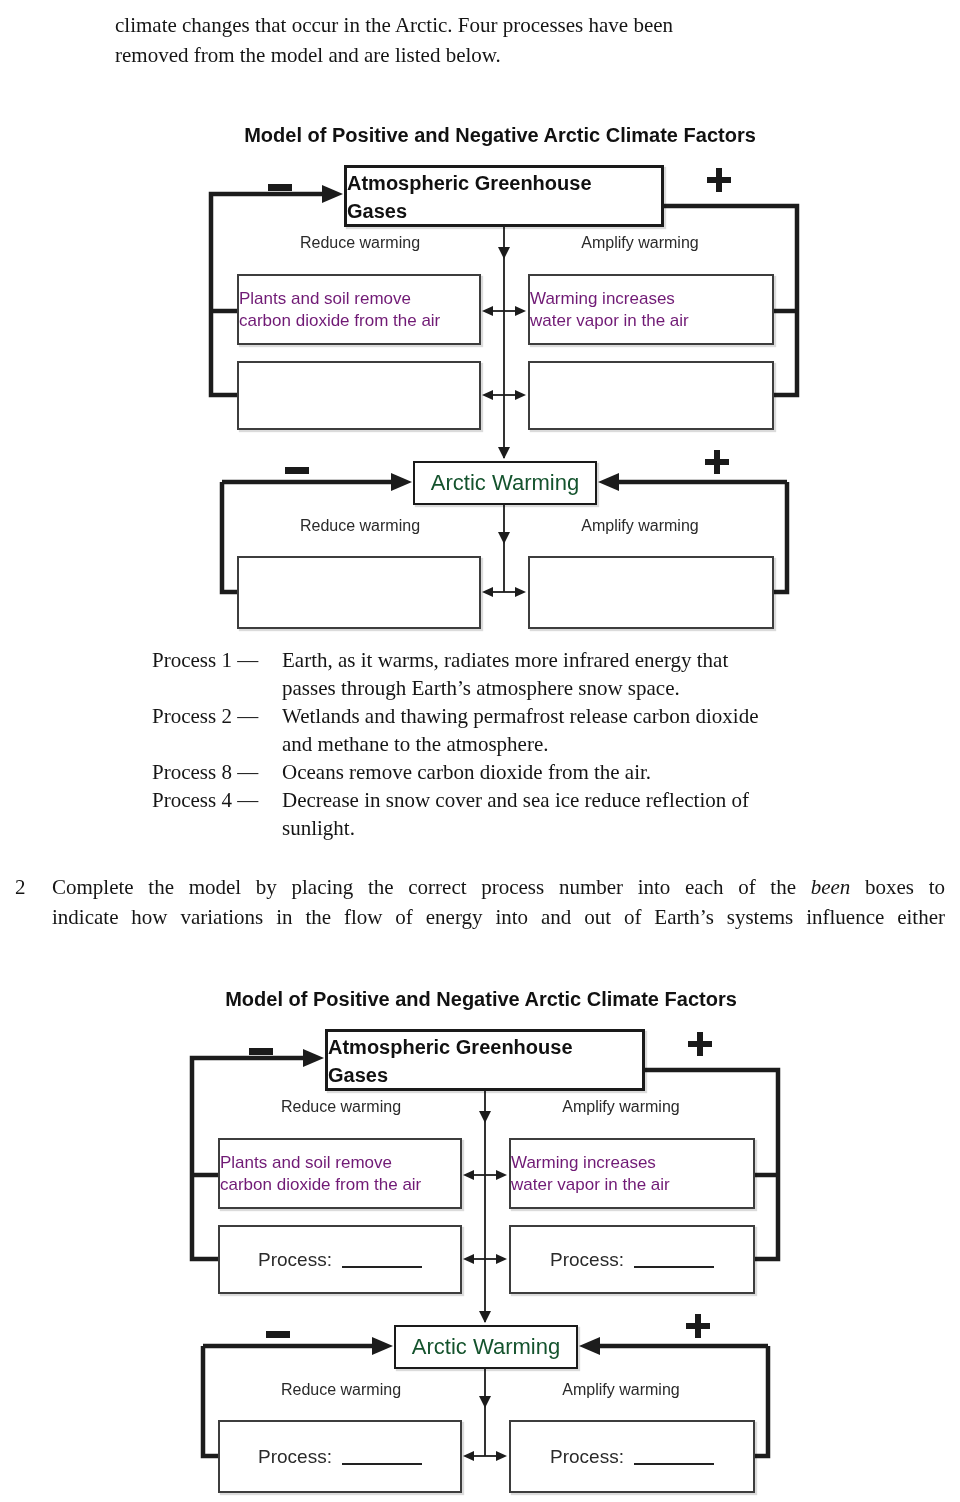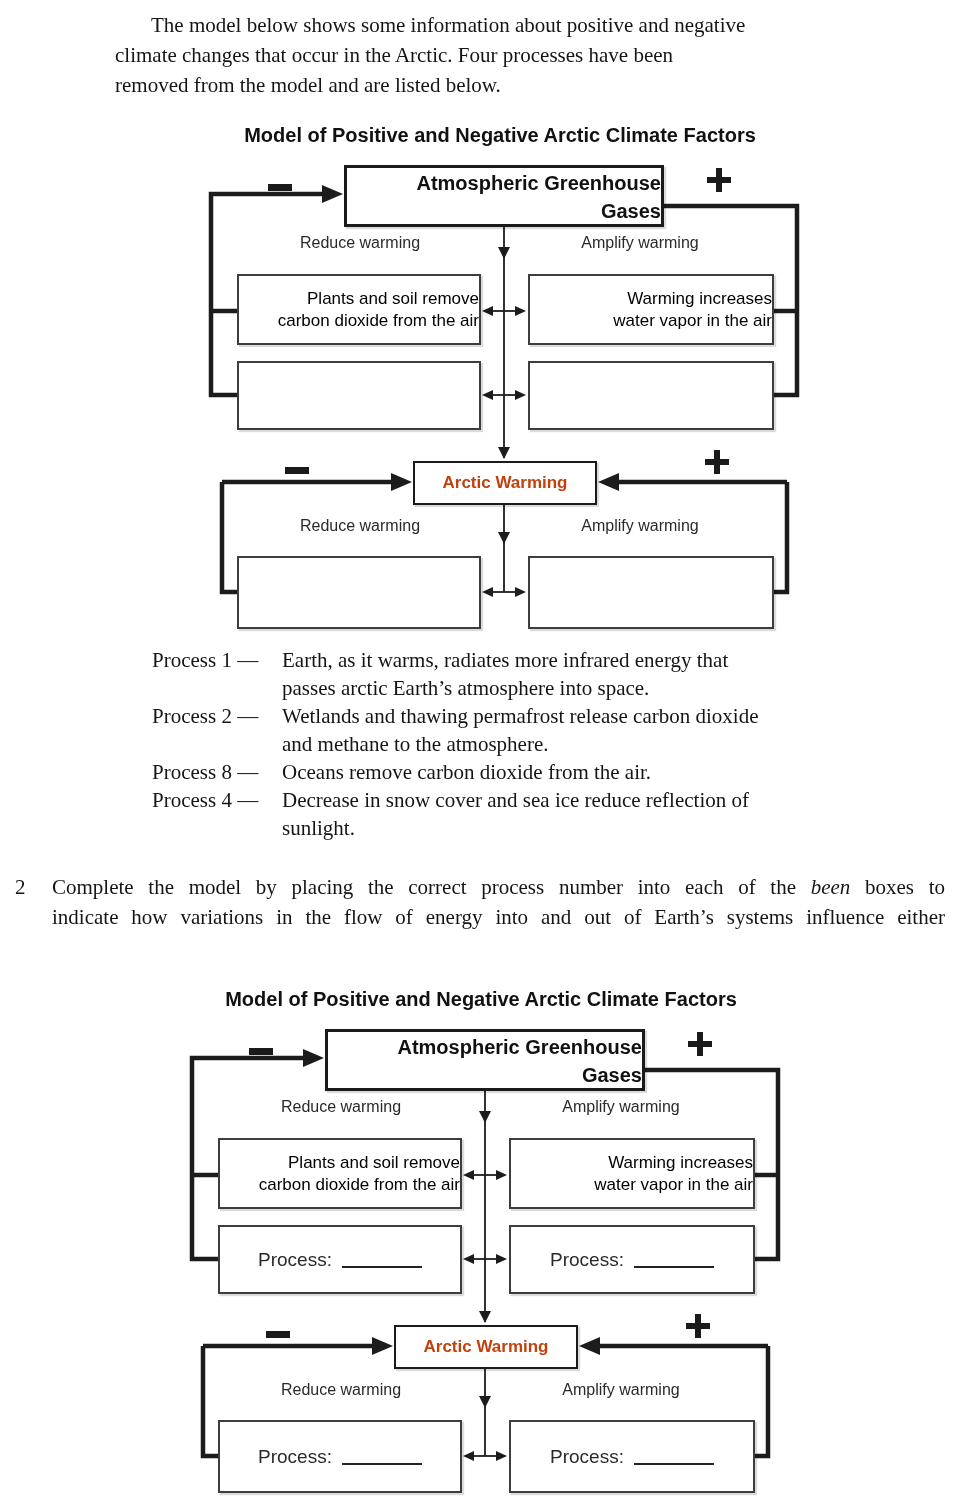--- a/index.html
+++ b/index.html
@@ -29,46 +29,45 @@
   .q-italic { font-style:italic; }
   .q-marks { margin-left:16px; }
 
   
   .dg-title { position:absolute; width:640px; text-align:center;
               font-family:"Liberation Sans",sans-serif; font-weight:bold;
               font-size:20px; color:#111; }
   .canvas { position:absolute; width:640px; height:480px; }
   .canvas svg { position:absolute; left:0; top:0; }
 
-  .dbox { position:absolute; background:#fff; text-align:right;
+  .dbox { position:absolute; background:#fff; text-align:left;
           font-family:"Liberation Sans",sans-serif; color:#222;
           box-shadow:2px 2px 1px rgba(0,0,0,0.14); }
   .dbox.head { border:3px solid #1a1a1a; font-weight:bold; font-size:20px;
                line-height:28px; padding-top:1px; color:#111; }
-  .dbox.mid  { border:2.5px solid #1a1a1a; font-weight:bold; font-size:17px;
-               display:flex; align-items:center; justify-content:center; color:#c2410c; }
+  .dbox.mid  { border:2.5px solid #1a1a1a; font-weight:normal; font-size:22px;
+               display:flex; align-items:center; justify-content:center; color:#14532d; }
   .dbox.slim { border:2px solid #3d3d3d; font-size:17px; line-height:22px;
-               padding-top:12px; color:#000000; }
+               padding-top:12px; color:#701a75; }
   .dbox.ansbox { border:2px solid #3d3d3d; display:flex; align-items:center;
                justify-content:center; font-size:19px; color:#2a2a2a;
                font-family:"Liberation Sans",sans-serif; }
   .dlabel { position:absolute; width:200px; text-align:center;
             font-family:"Liberation Sans",sans-serif; font-size:16px; color:#2a2a2a; }
   .minus { position:absolute; width:24px; height:7px; background:#1a1a1a; }
   .plus  { position:absolute; width:24px; height:24px; }
   .plus:before { content:""; position:absolute; left:0; top:9px; width:24px; height:6px; background:#1a1a1a; }
   .plus:after  { content:""; position:absolute; left:9px; top:0; width:6px; height:24px; background:#1a1a1a; }
   .blank { display:inline-block; width:80px; height:16px; margin-left:10px;
            border-bottom:2.5px solid #222; }
 </style>
 </head>
 <body>
 
 <div class="intro">
-  <div class="first">The model below shows some information about positive and negative</div>
   <div>climate changes that occur in the Arctic. Four processes have been</div>
   <div>removed from the model and are listed below.</div>
 </div>
 
 <div class="dg-title" style="left:180px; top:124px;">Model of Positive and Negative Arctic Climate Factors</div>
 
 <div class="canvas" style="left:180px; top:158px;">
   <svg width="640" height="480" viewBox="0 0 640 480">
     <g stroke="#1c1c1c" stroke-width="4.5" fill="none">
       <path d="M 145 36 H 31 V 237 H 57"></path>
@@ -136,21 +135,21 @@
   <div class="dlabel" style="left:80px; top:359px;">Reduce warming</div>
   <div class="dlabel" style="left:360px; top:359px;">Amplify warming</div>
 
   <div class="dbox slim" style="left:57px; top:398px; width:244px; height:73px;"></div>
   <div class="dbox slim" style="left:348px; top:398px; width:246px; height:73px;"></div>
 </div>
 
 <div class="process-list">
   <div class="p-item">
     <span class="p-label">Process 1 —</span><span>Earth, as it warms, radiates more infrared energy that</span>
-    <span class="p-cont">passes arctic Earth’s atmosphere into space.</span>
+    <span class="p-cont">passes through Earth’s atmosphere snow space.</span>
   </div>
   <div class="p-item">
     <span class="p-label">Process 2 —</span><span>Wetlands and thawing permafrost release carbon dioxide</span>
     <span class="p-cont">and methane to the atmosphere.</span>
   </div>
   <div class="p-item">
     <span class="p-label">Process 8 —</span><span>Oceans remove carbon dioxide from the air.</span>
     
   </div>
   <div class="p-item">

